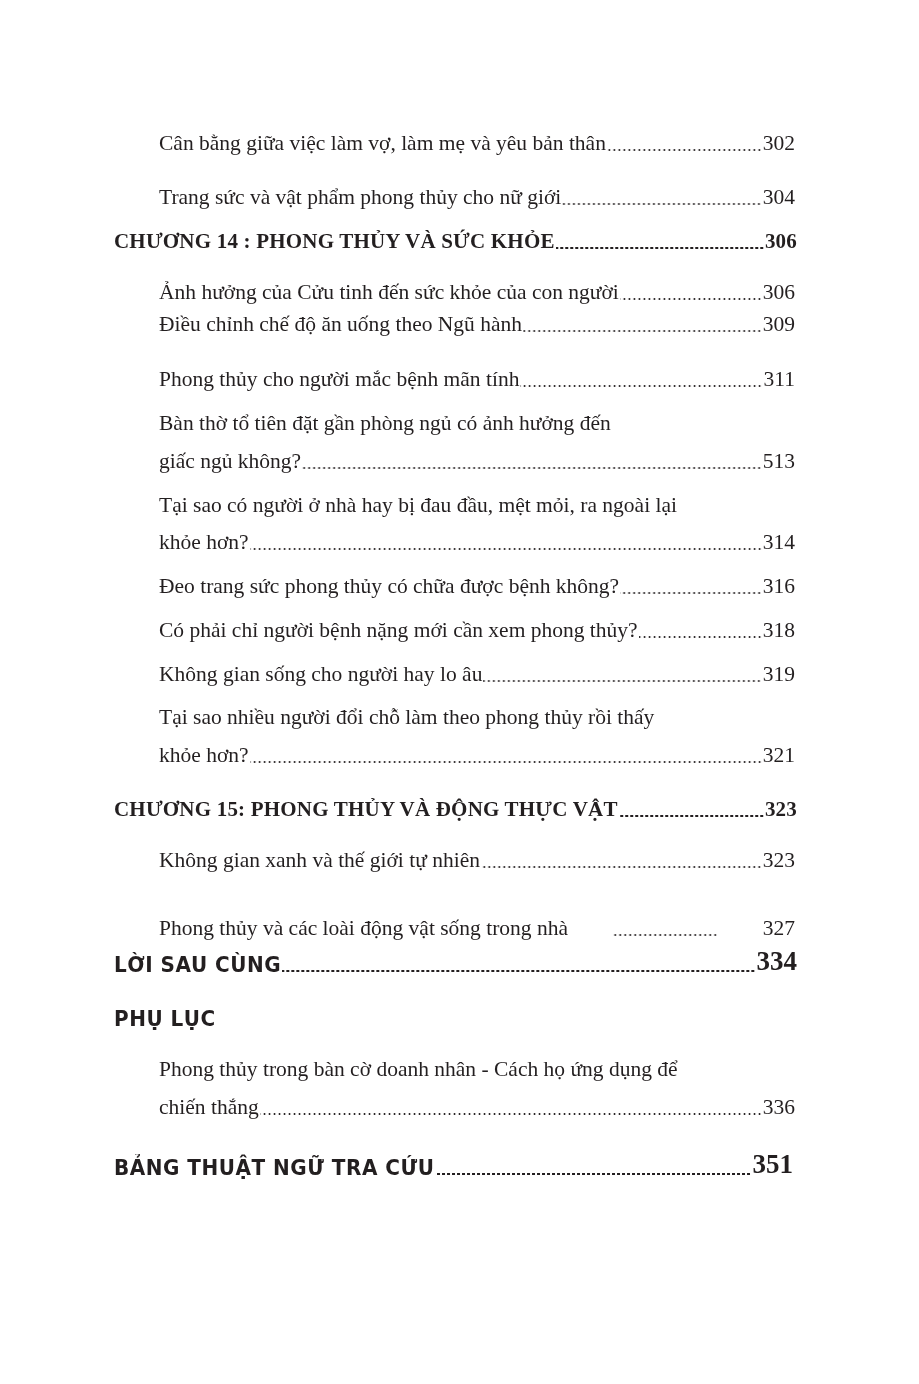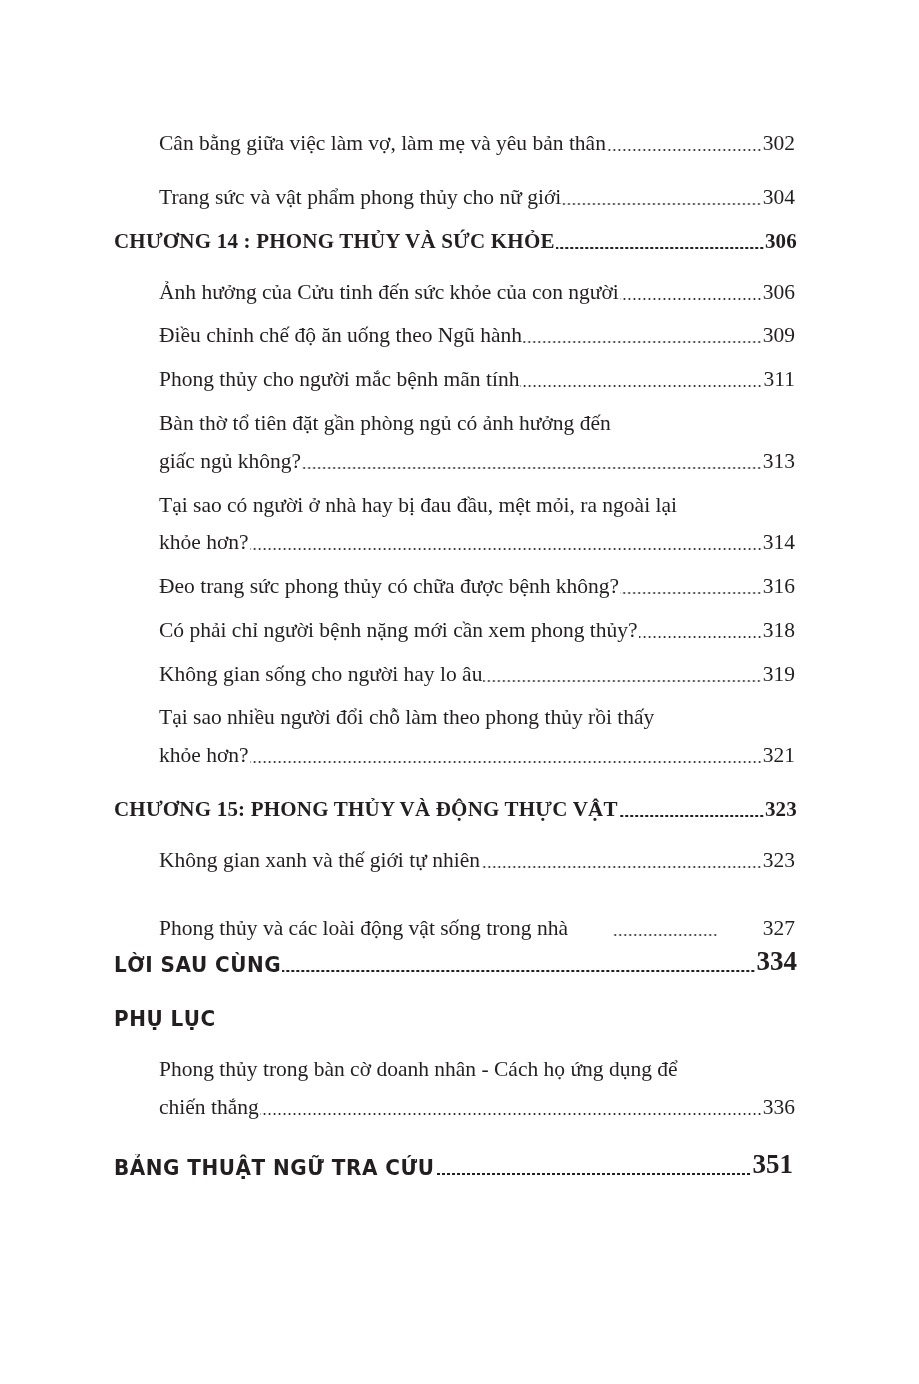--- a/index.html
+++ b/index.html
@@ -119,41 +119,41 @@
 
   <div class="row entry">
     <div class="line" style="top:280px;">
       <span class="title">Ảnh hưởng của Cửu tinh đến sức khỏe của con người</span>
       <span class="dots"></span>
       <span class="page-num">306</span>
     </div>
   </div>
 
   <div class="row entry">
-    <div class="line" style="top:323px;">
+    <div class="line" style="top:312px;">
       <span class="title">Điều chỉnh chế độ ăn uống theo Ngũ hành</span>
       <span class="dots"></span>
       <span class="page-num">309</span>
     </div>
   </div>
 
   <div class="row entry">
     <div class="line" style="top:367px;">
       <span class="title">Phong thủy cho người mắc bệnh mãn tính</span>
       <span class="dots"></span>
       <span class="page-num">311</span>
     </div>
   </div>
 
   <div class="row entry">
     <div class="wrap-first" style="top:411px;">Bàn thờ tổ tiên đặt gần phòng ngủ có ảnh hưởng đến</div>
     <div class="line" style="top:449px;">
       <span class="title">giấc ngủ không?</span>
       <span class="dots"></span>
-      <span class="page-num">313</span>
+      <span class="page-num">513</span>
     </div>
   </div>
 
   <div class="row entry">
     <div class="wrap-first" style="top:493px;">Tại sao có người ở nhà hay bị đau đầu, mệt mỏi, ra ngoài lại</div>
     <div class="line" style="top:530px;">
       <span class="title">khỏe hơn?</span>
       <span class="dots"></span>
       <span class="page-num">314</span>
     </div>

